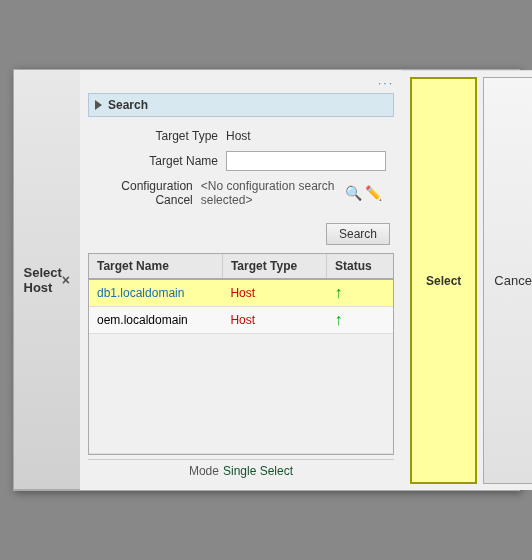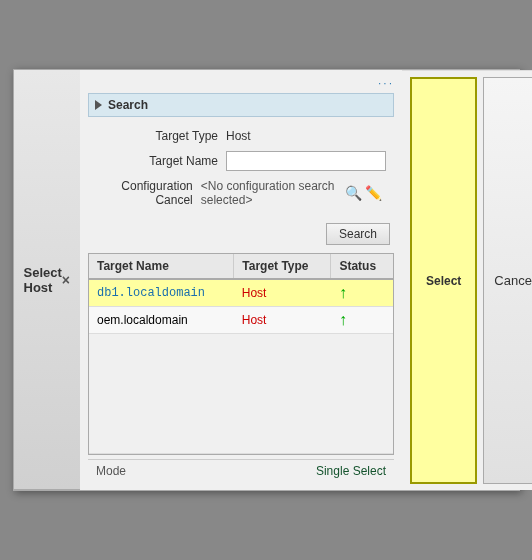--- a/index.html
+++ b/index.html
@@ -170,36 +170,35 @@
     }
     .row-selected {
       background: #ffffa0;
     }
     .row-normal {
       background: #f8f8f8;
     }
     .target-name-selected {
       color: #1a6fad;
       background: #ffffa0;
-      font-family: Liberation Mono, monospace;
     }
     .target-type-red {
       color: #cc0000;
     }
     .status-up {
       color: #00aa00;
       font-size: 16px;
       font-weight: bold;
     }
     .footer-bar {
       border-top: 1px solid #ccc;
       padding: 4px 8px;
       display: flex;
       align-items: center;
-      justify-content: space-between;
+      justify-content: center;
       background: #f0f0f0;
       font-size: 12px;
       color: #555;
       gap: 4px;
     }
     .mode-label {
       color: #555;
     }
     .mode-value {
       color: #14532d;

